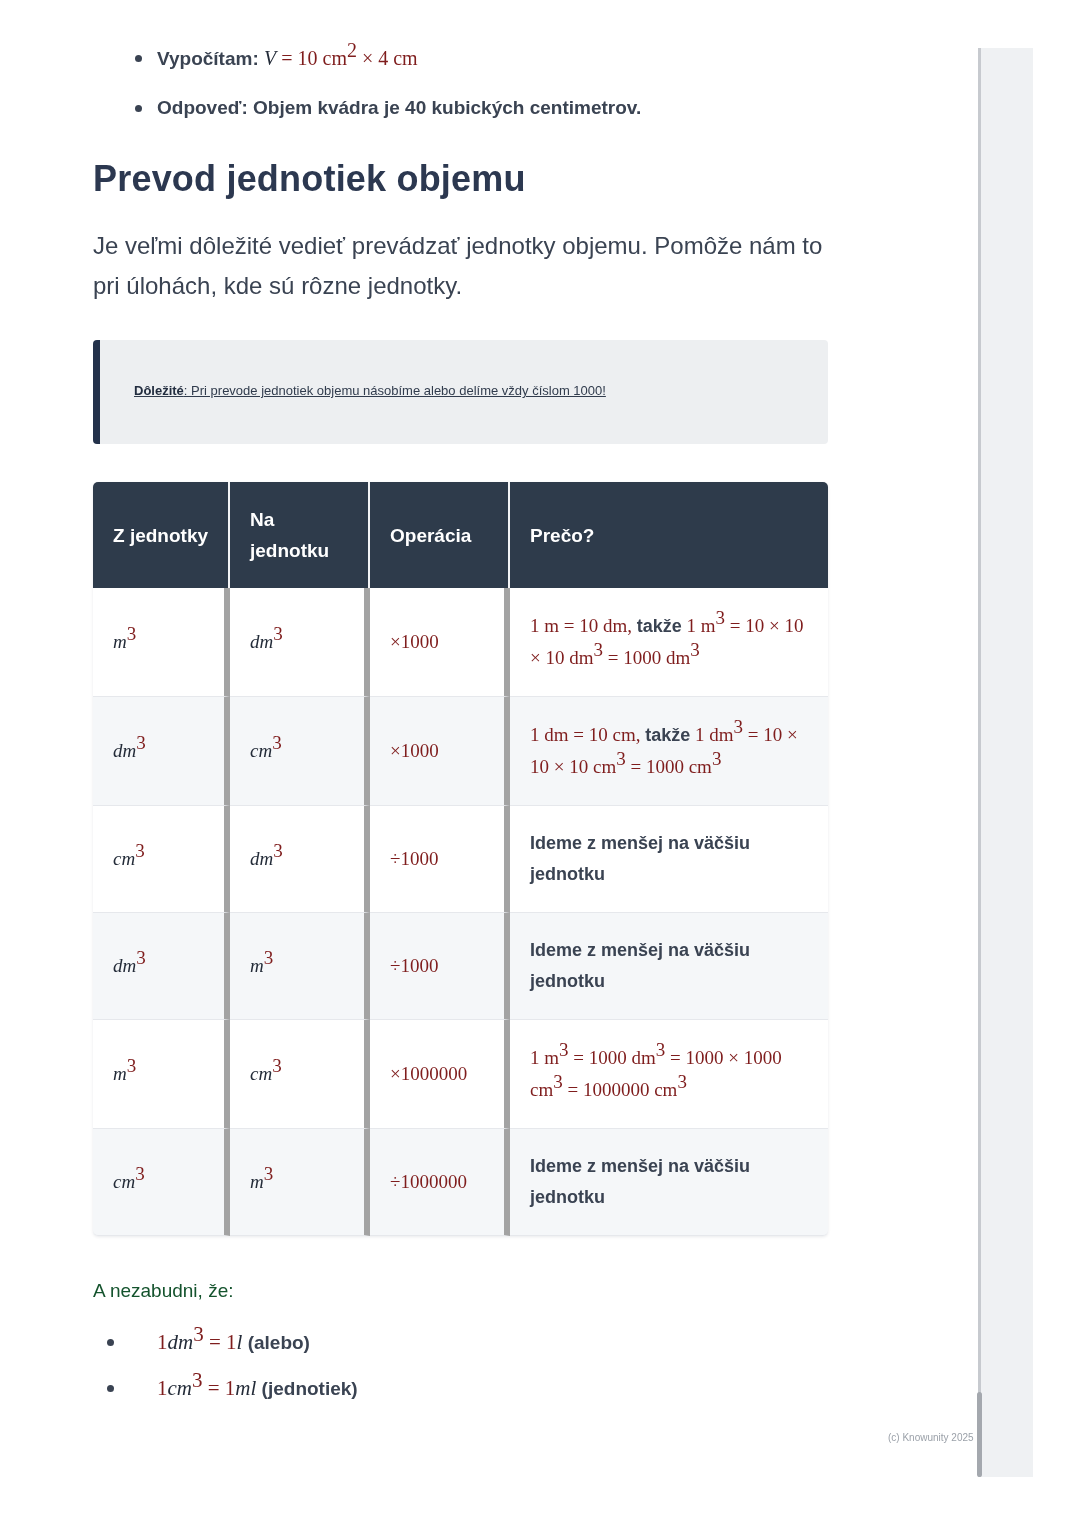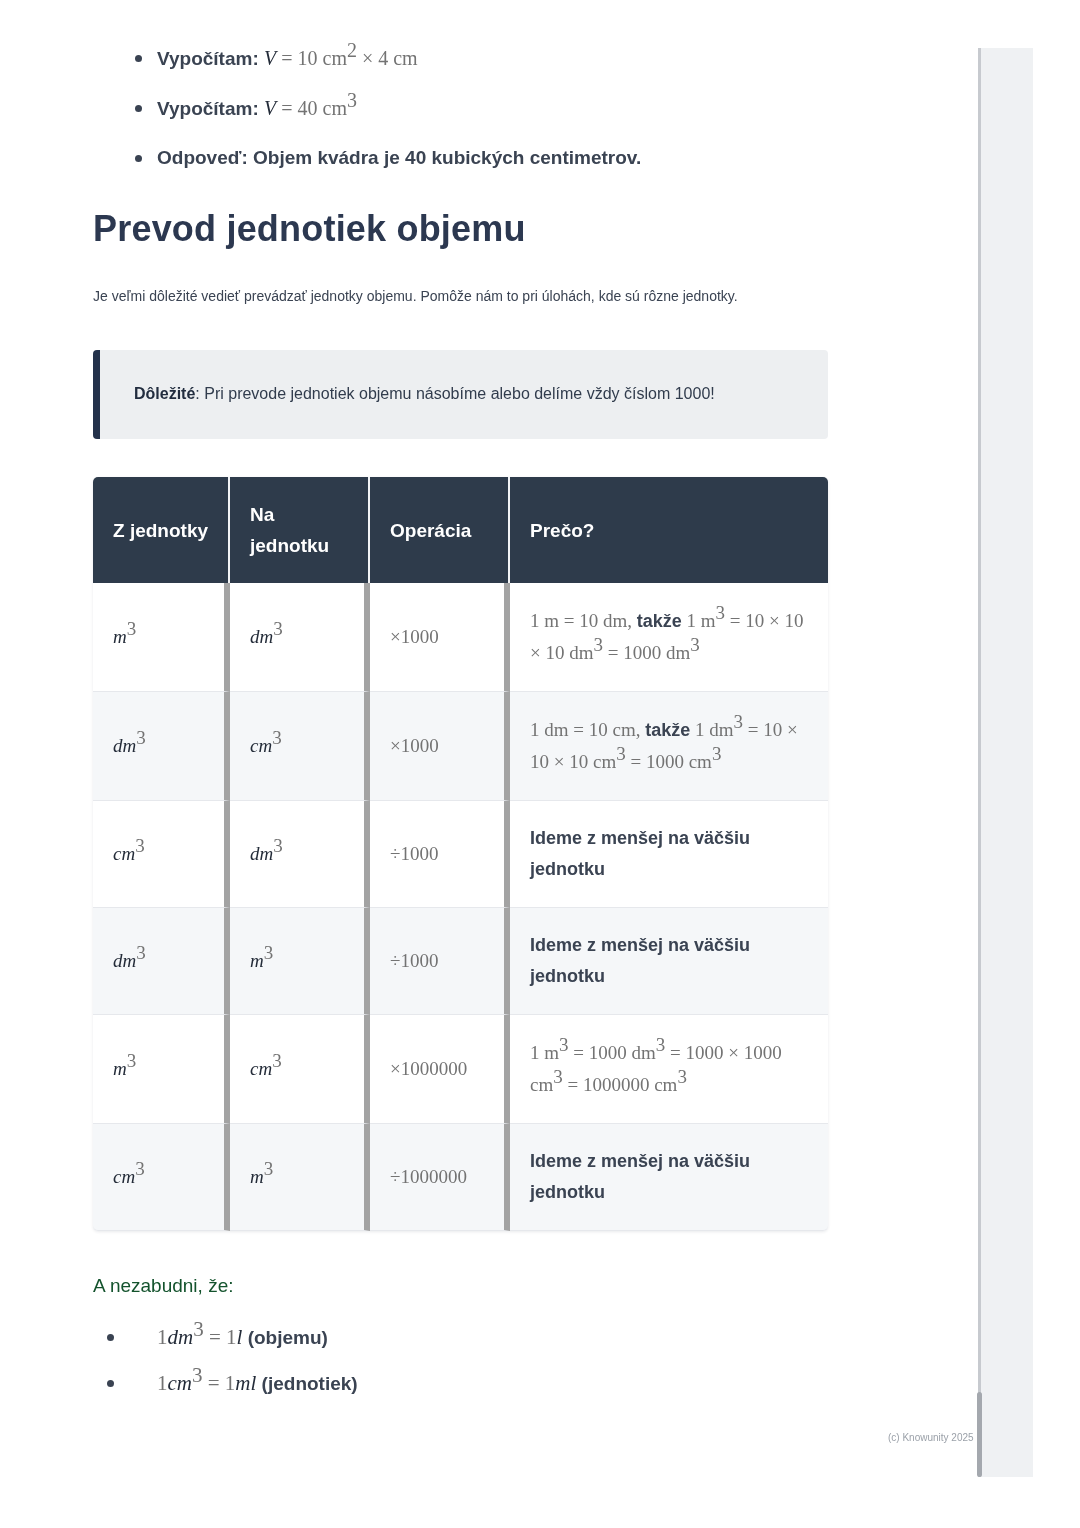--- a/index.html
+++ b/index.html
@@ -13,21 +13,21 @@
   }
   .page {
     position: relative;
     width: 1080px; height: 1528px;
     padding: 46px 0 0 93px;
   }
   .content { width: 735px; }
 
   
   .seg-sans   { font-family: "Liberation Sans", "DejaVu Sans", sans-serif; font-weight: bold; }
-  .seg-serif  { font-family: "Liberation Serif", "DejaVu Serif", serif; color: #737373; }
+  .seg-serif  { font-family: "Liberation Serif", "DejaVu Serif", serif; color: #7f1d1d; }
   .seg-si     { font-family: "Liberation Serif", "DejaVu Serif", serif; font-style: italic; color: #242c39; }
   sup.seg     { font-size: 0.64em; line-height: 0; position: relative; top: -0.05em; vertical-align: super; }
 
   
   .top-list { list-style: none; margin-bottom: 38px; }
   .top-list li {
     position: relative;
     padding-left: 64px;
     font-size: 19px;
     line-height: 24px;
@@ -43,38 +43,39 @@
   .top-list .seg-serif, .top-list .seg-si { font-size: 20px; }
 
   h1.heading {
     font-size: 36px;
     font-weight: 800;
     color: #2c3850;
     letter-spacing: 0.2px;
     margin-bottom: 26px;
   }
   p.intro {
-    font-size: 14px;
+    font-size: 24px;
     line-height: 40px;
     color: #3a4352;
     margin-bottom: 34px;
   }
 
   .callout {
     background: #edeff1;
     border-left: 7px solid #24324b;
     border-radius: 4px;
     padding: 25px 34px 27px 34px;
     margin-bottom: 38px;
   }
   .callout p {
-    font-size: 16px;
-    line-height: 37px;
+    font-size: 13px;
+    line-height: 52px;
     text-align: justify;
     color: #313c4d;
+    text-decoration: underline;
   }
   .callout strong { font-weight: 700; color: #222d3f; }
 
   table.conv-table {
     width: 735px;
     border-collapse: separate;
     border-spacing: 0;
     margin-bottom: 44px;
     border-radius: 5px;
     box-shadow: 0 1px 3px rgba(40,50,70,0.10);
@@ -166,24 +167,20 @@
 <div class="page">
   <div class="content">
 
     <ul class="top-list">
       <li>
         <span class="bullet-dot"></span>
         <span><span class="seg seg-sans">Vypočítam: </span><span class="seg seg-si">V</span><span class="seg seg-serif"> = 10 cm</span><sup class="seg seg-serif">2</sup><span class="seg seg-serif"> × 4 cm</span></span>
       </li>
       <li>
         <span class="bullet-dot"></span>
-        <span><span class="seg seg-sans">Vypočítam: </span><span class="seg seg-si">V</span><span class="seg seg-serif"> = 40 cm</span><sup class="seg seg-serif">3</sup></span>
-      </li>
-      <li>
-        <span class="bullet-dot"></span>
         <span><span class="seg seg-sans">Odpoveď: Objem kvádra je 40 kubických centimetrov.</span></span>
       </li>
     </ul>
 
     <h1 class="heading">Prevod jednotiek objemu</h1>
 
     <p class="intro">Je veľmi dôležité vedieť prevádzať jednotky objemu. Pomôže nám to pri úlohách, kde sú rôzne jednotky.</p>
 
     <div class="callout">
       <p><strong>Dôležité</strong><span>: Pri prevode jednotiek objemu násobíme alebo delíme vždy číslom 1000!</span></p>
@@ -242,21 +239,21 @@
           <td><span class="seg seg-sans">Ideme z menšej na väčšiu jednotku</span></td>
         </tr>
       </tbody>
     </table>
 
     <p class="remember">A nezabudni, že:</p>
 
     <ul class="bottom-list">
       <li>
         <span class="bullet-dot"></span>
-        <span><span class="seg seg-serif">1</span><span class="seg seg-si">dm</span><sup class="seg seg-serif">3</sup><span class="seg seg-serif"> = 1</span><span class="seg seg-si">l</span><span class="seg seg-sans"> (objemu)</span></span>
+        <span><span class="seg seg-serif">1</span><span class="seg seg-si">dm</span><sup class="seg seg-serif">3</sup><span class="seg seg-serif"> = 1</span><span class="seg seg-si">l</span><span class="seg seg-sans"> (alebo)</span></span>
       </li>
       <li>
         <span class="bullet-dot"></span>
         <span><span class="seg seg-serif">1</span><span class="seg seg-si">cm</span><sup class="seg seg-serif">3</sup><span class="seg seg-serif"> = 1</span><span class="seg seg-si">ml</span><span class="seg seg-sans"> (jednotiek)</span></span>
       </li>
     </ul>
 
   </div>
 
   <div class="footer-credit">(c) Knowunity 2025</div>

